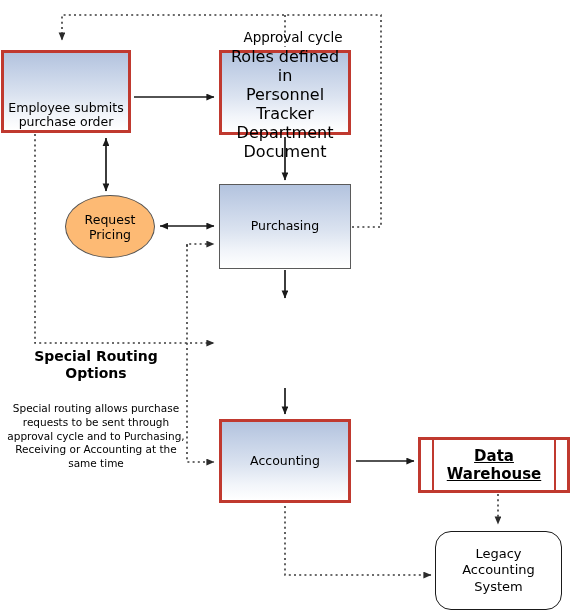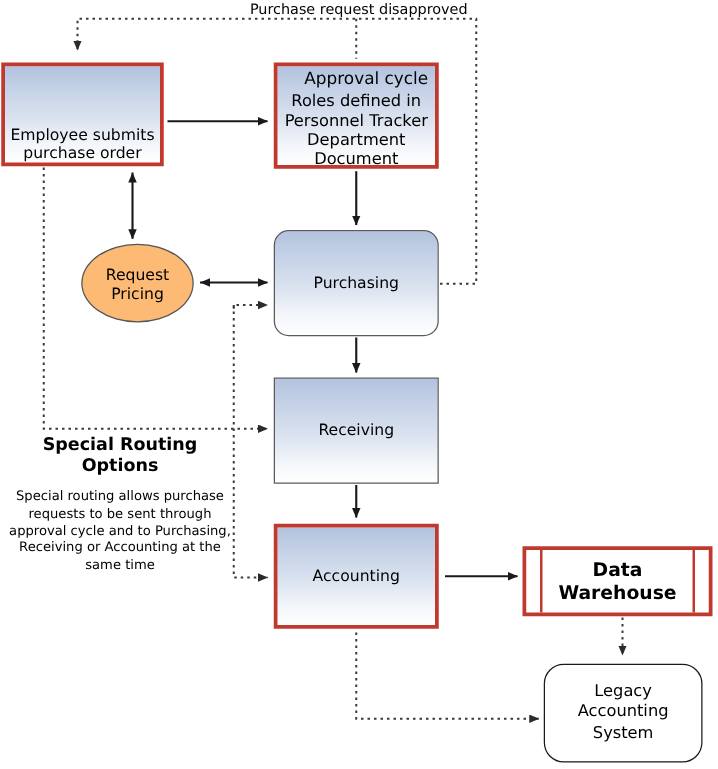--- a/index.html
+++ b/index.html
@@ -8,41 +8,41 @@
   #edges{position:absolute;left:0;top:0;width:574px;height:615px;}
 
   .node{position:absolute;box-sizing:border-box;display:flex;align-items:center;
         justify-content:center;text-align:center;}
   .proc{background:linear-gradient(180deg,#b3c3de 0%,#c3d0e6 22%,#dbe3f0 55%,#f2f5fa 80%,#ffffff 100%);}
   .proc-red{border:3px solid #c0392f;}
   .proc-gray{border:1.5px solid #5a5a5a;}
   .node .lbl{line-height:1.18;color:#000;}
 
   .t-title{font-size:13.5px;margin-left:16px;}
-  .t-sub{font-size:13px;}
+  .t-sub{font-size:16px;}
   .t-plain{font-size:12.5px;}
 
   .ellipse{position:absolute;box-sizing:border-box;border:1.2px solid #555;border-radius:50%;
            background:#fdba74;display:flex;align-items:center;justify-content:center;text-align:center;}
 
   .dw{position:absolute;box-sizing:border-box;border:3px solid #c0392f;background:#fff;
       display:flex;align-items:center;justify-content:center;text-align:center;}
   .dw .bar{position:absolute;top:0;bottom:0;width:1.6px;background:#c0392f;}
   .dw .bar.l{left:11px;} .dw .bar.r{right:11px;}
-  .dw .lbl{font-weight:bold;font-size:15px;line-height:1.2;position:relative;z-index:2;}
+  .dw .lbl{font-weight:bold;font-size:15px;line-height:1.2;position:relative;z-index:2;text-decoration:underline;}
 
   .legacy{position:absolute;box-sizing:border-box;border:1.6px solid #1a1a1a;border-radius:16px;
           background:#fff;display:flex;align-items:center;justify-content:center;text-align:center;}
   .legacy .lbl{font-size:13px;line-height:1.25;}
 
   .caption{position:absolute;text-align:center;color:#000;}
   #top-label{left:137px;top:0px;width:300px;font-size:11.5px;}
   #routing{left:6px;top:348px;width:180px;}
   #routing .hd{font-weight:bold;font-size:14px;line-height:1.2;}
-  #routing .bd{font-size:10.5px;line-height:1.33;margin-top:9px;}
+  #routing .bd{font-size:10.5px;line-height:1.33;margin-top:20px;}
 </style>
 </head>
 <body>
 
 <div id="canvas">
 
   <svg id="edges" viewBox="0 0 574 615">
     <defs>
       <marker id="ah" markerWidth="9" markerHeight="9" refX="7.6" refY="3.4" orient="auto" markerUnits="userSpaceOnUse">
         <path d="M0,0 L8,3.4 L0,6.8 z" fill="#1a1a1a"></path>
@@ -69,47 +69,43 @@
       <path d="M352,227 L381,227 L381,15 L62,15 L62,40" marker-end="url(#ahd)"></path>
       <path d="M285,15 L285,47"></path>
       <path d="M35,134 L35,343 L214,343" marker-end="url(#ahd)"></path>
       <path d="M187,247 L187,244 L214,244" marker-end="url(#ahd)"></path>
       <path d="M187,244 L187,462 L214,462" marker-end="url(#ahd)"></path>
       <path d="M498,494 L498,524" marker-end="url(#ahd)"></path>
       <path d="M285,506 L285,575 L431,575" marker-end="url(#ahd)"></path>
     </g>
   </svg>
 
-  <div class="caption" id="top-label">Purchase request disapproved</div>
 
   <div class="node proc proc-red" style="left:1px;top:50px;width:130px;height:83px;align-items:flex-end;">
     <div class="lbl t-plain" style="white-space:pre-line;">Employee submits
 purchase order</div>
   </div>
 
   <div class="node proc proc-red" style="left:219px;top:50px;width:132px;height:85px;flex-direction:column;padding-top:7px;">
     <div class="lbl t-title">Approval cycle</div>
     <div class="lbl t-sub" style="white-space:pre-line;margin-top:2px;">Roles defined in
 Personnel Tracker
 Department
 Document</div>
   </div>
 
   <div class="ellipse" style="left:65px;top:195px;width:90px;height:63px;">
     <div class="lbl t-plain" style="white-space:pre-line;">Request
 Pricing</div>
   </div>
 
-  <div class="node proc proc-gray" style="left:219px;top:184px;width:132px;height:85px;border-radius:12px;">
+  <div class="node proc proc-gray" style="left:219px;top:184px;width:132px;height:85px;">
     <div class="lbl t-plain">Purchasing</div>
   </div>
 
-  <div class="node proc proc-gray" style="left:219px;top:302px;width:132px;height:85px;">
-    <div class="lbl t-plain">Receiving</div>
-  </div>
 
   <div class="node proc proc-red" style="left:219px;top:419px;width:132px;height:84px;">
     <div class="lbl t-plain">Accounting</div>
   </div>
 
   <div class="dw" style="left:418px;top:437px;width:152px;height:56px;">
     <span class="bar l"></span>
     <span class="bar r"></span>
     <div class="lbl" style="white-space:pre-line;">Data
 Warehouse</div>

